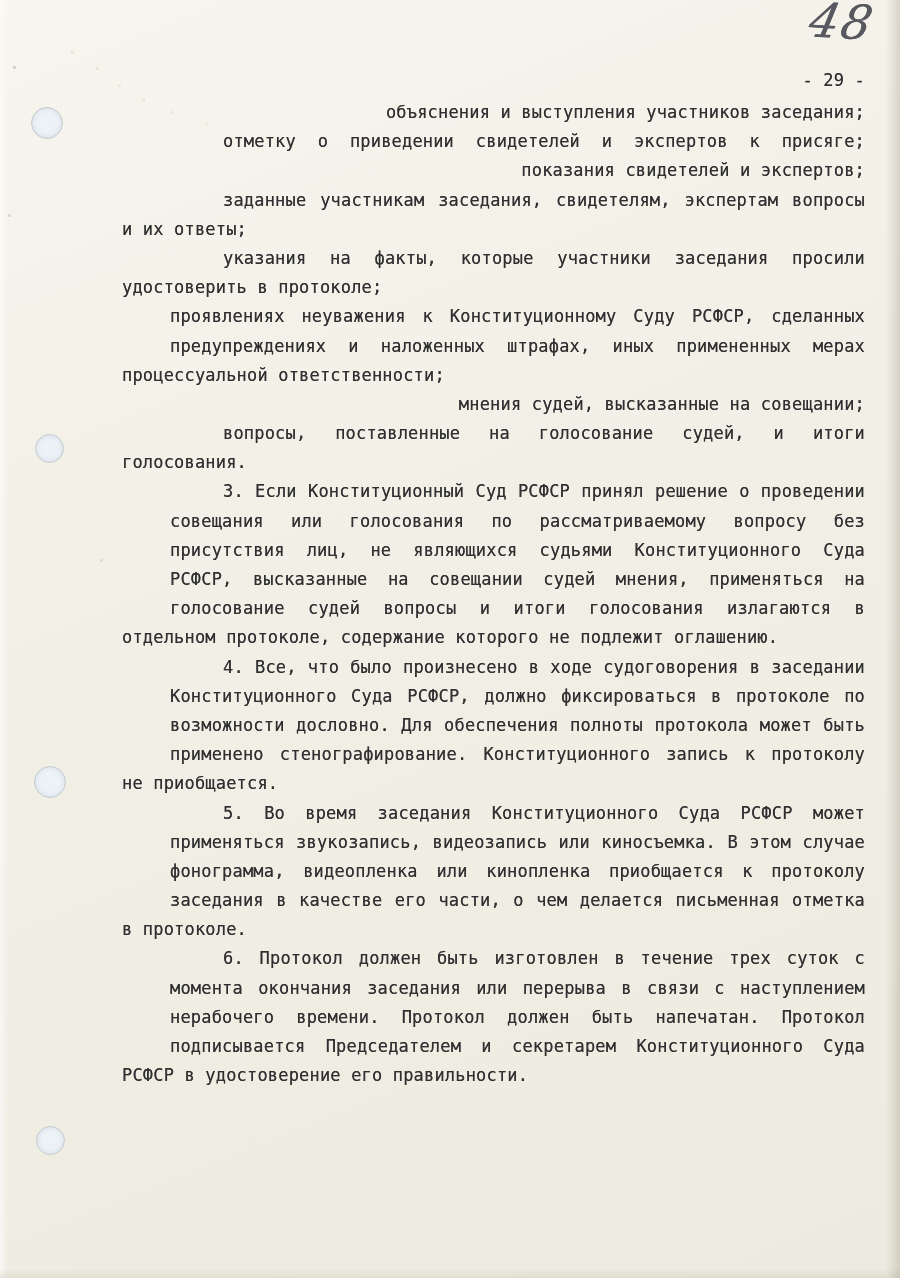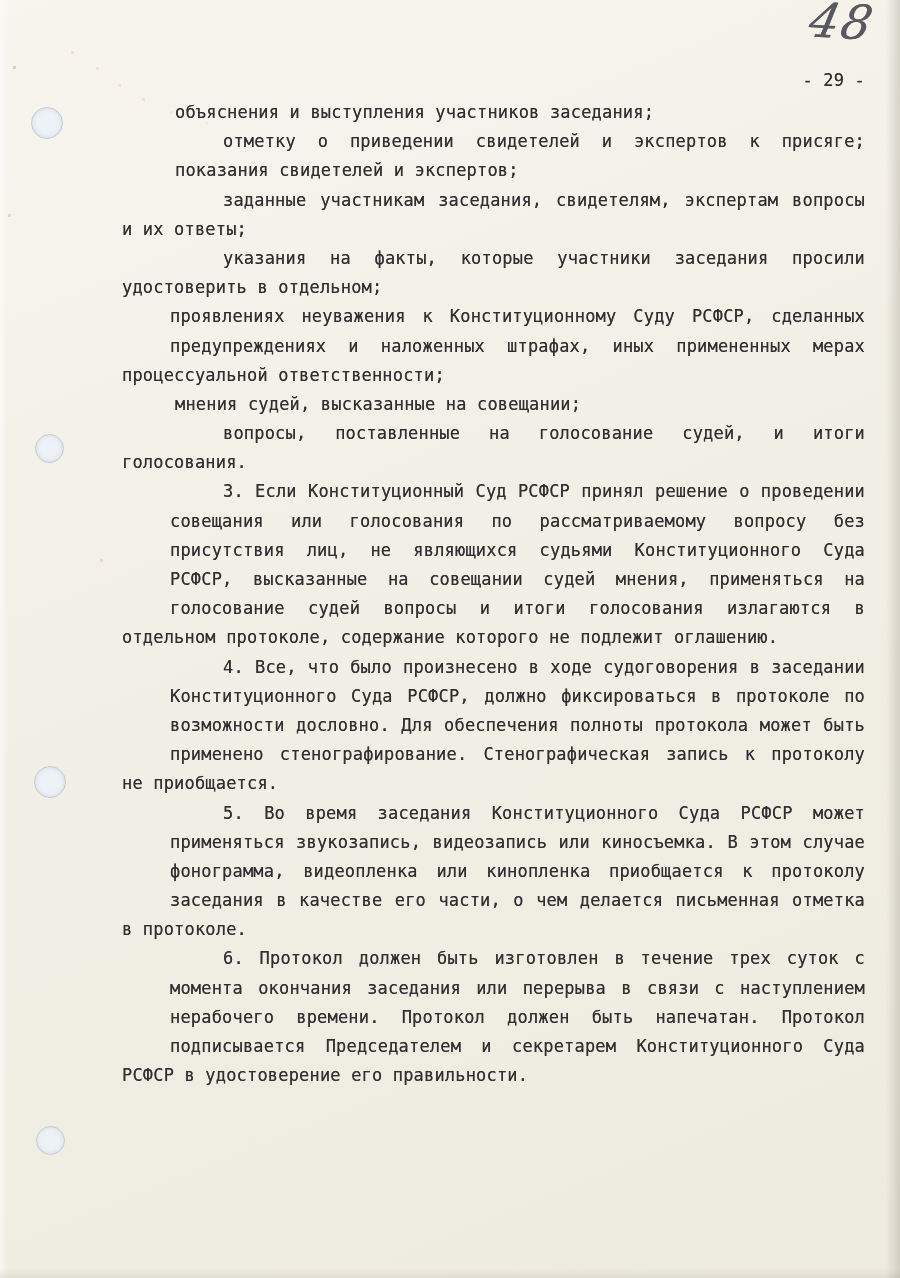--- a/index.html
+++ b/index.html
@@ -90,20 +90,21 @@
     text-align: left;
     white-space: normal;
   }
   .line.just {
     text-align: justify;
     text-align-last: justify;
     margin-left: 48px;
   }
   .line.indent {
     padding-left: 53px;
+    text-align: right;
   }
 </style>
 </head>
 <body>
 
 <div class="page" style="--paper: #f2efe6; --paper-light: #f7f5ee; --paper-dark: #edeadf; --ink: #2f2f31; --pencil: #585960; --hole-fill: #edf2f7; --hole-ring: #c3cbce;">
   <div class="edge-left"></div>
   <div class="edge-right"></div>
   <div class="edge-bottom"></div>
   <div class="specks"></div>
@@ -119,37 +120,37 @@
 
   <div class="pagenum">- 29 -</div>
 
   <div class="text-column">
       <div class="line indent">объяснения и выступления участников заседания;</div>
       <div class="line indent just">отметку о приведении свидетелей и экспертов к присяге;</div>
       <div class="line indent">показания свидетелей и экспертов;</div>
       <div class="line indent just">заданные участникам заседания, свидетелям, экспертам вопросы</div>
       <div class="line">и их ответы;</div>
       <div class="line indent just">указания на факты, которые участники заседания просили</div>
-      <div class="line">удостоверить в отдельном;</div>
+      <div class="line">удостоверить в протоколе;</div>
       <div class="line just">проявлениях неуважения к Конституционному Суду РСФСР, сделанных</div>
       <div class="line just">предупреждениях и наложенных штрафах, иных примененных мерах</div>
       <div class="line">процессуальной ответственности;</div>
       <div class="line indent">мнения судей, высказанные на совещании;</div>
       <div class="line indent just">вопросы, поставленные на голосование судей, и итоги</div>
       <div class="line">голосования.</div>
       <div class="line indent just">3. Если Конституционный Суд РСФСР принял решение о проведении</div>
       <div class="line just">совещания или голосования по рассматриваемому вопросу без</div>
       <div class="line just">присутствия лиц, не являющихся судьями Конституционного Суда</div>
       <div class="line just">РСФСР, высказанные на совещании судей мнения, применяться на</div>
       <div class="line just">голосование судей вопросы и итоги голосования излагаются в</div>
       <div class="line">отдельном протоколе, содержание которого не подлежит оглашению.</div>
       <div class="line indent just">4. Все, что было произнесено в ходе судоговорения в заседании</div>
       <div class="line just">Конституционного Суда РСФСР, должно фиксироваться в протоколе по</div>
       <div class="line just">возможности дословно. Для обеспечения полноты протокола может быть</div>
-      <div class="line just">применено стенографирование. Стенографическая запись к протоколу</div>
+      <div class="line just">применено стенографирование. Конституционного запись к протоколу</div>
       <div class="line">не приобщается.</div>
       <div class="line indent just">5. Во время заседания Конституционного Суда РСФСР может</div>
       <div class="line just">применяться звукозапись, видеозапись или киносъемка. В этом случае</div>
       <div class="line just">фонограмма, видеопленка или кинопленка приобщается к протоколу</div>
       <div class="line just">заседания в качестве его части, о чем делается письменная отметка</div>
       <div class="line">в протоколе.</div>
       <div class="line indent just">6. Протокол должен быть изготовлен в течение трех суток с</div>
       <div class="line just">момента окончания заседания или перерыва в связи с наступлением</div>
       <div class="line just">нерабочего времени. Протокол должен быть напечатан. Протокол</div>
       <div class="line just">подписывается Председателем и секретарем Конституционного Суда</div>

